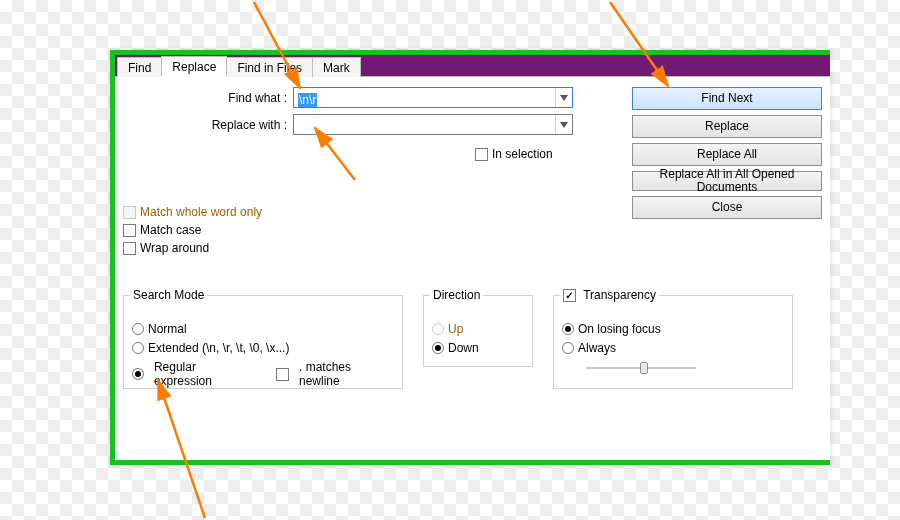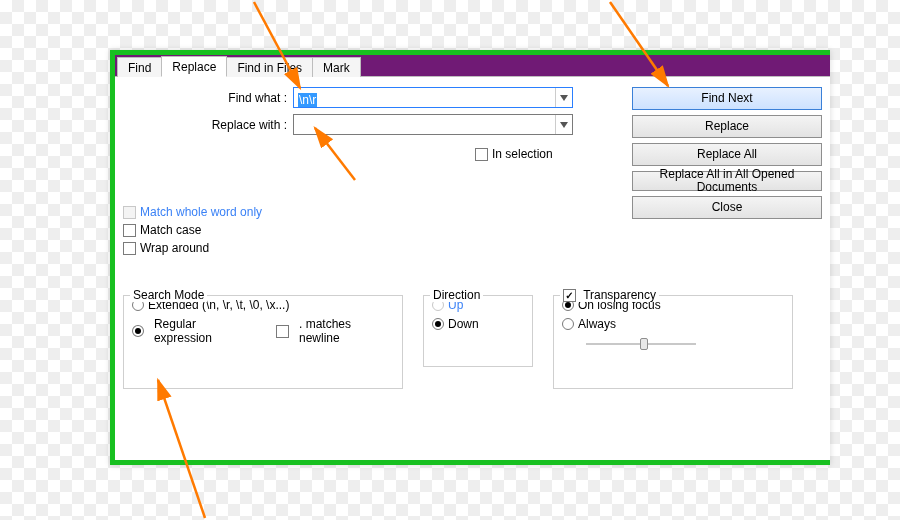--- a/index.html
+++ b/index.html
@@ -114,30 +114,30 @@
   }
   .cb {
     width:13px; height:13px;
     border:1px solid #7a7a7a;
     margin-right:4px;
     display:inline-flex; align-items:center; justify-content:center;
     font-size:10px; line-height:1;
   }
   .cb.checked::after { content:"✓"; color:#000; font-weight:bold; }
   .cb.disabled { border-color:#c8c8c8; background:#f4f4f4; }
-  .lbl-disabled { color:#3b82f6; }
+  .lbl-disabled { color:#a16207; }
   .opts-left {
     position:absolute;
     left:8px; top:128px;
   }
   .opt { display:flex; align-items:center; margin-bottom:4px; }
   .grp {
     position:absolute;
     border:1px solid #cfcfcf;
-    padding:2px 8px 8px;
+    padding:26px 8px 8px;
   }
   .grp .legend {
     position:absolute; top:-8px; left:6px;
     background:#fff; padding:0 3px;
   }
   .grp-search { left:8px; top:218px; width:280px; height:94px; }
   .grp-direction { left:308px; top:218px; width:110px; height:72px; }
   .grp-trans { left:438px; top:218px; width:240px; height:94px; }
   .radio {
     width:12px; height:12px;
@@ -219,20 +219,24 @@
         <span>Match case</span>
       </div>
       <div class="opt">
         <span class="cb"></span>
         <span>Wrap around</span>
       </div>
     </div>
 
     <div class="grp grp-search">
       <div class="legend">Search Mode</div>
+      <div class="gopt">
+        <span class="radio"></span>
+        <span>Normal</span>
+      </div>
       <div class="gopt">
         <span class="radio"></span>
         <span>Extended (\n, \r, \t, \0, \x...)</span>
       </div>
       <div class="gopt inline">
         <span class="radio sel"></span>
         <span>Regular expression</span>
         <span style="width:8px"></span>
         <span class="cb"></span>
         <span>. matches newline</span>

